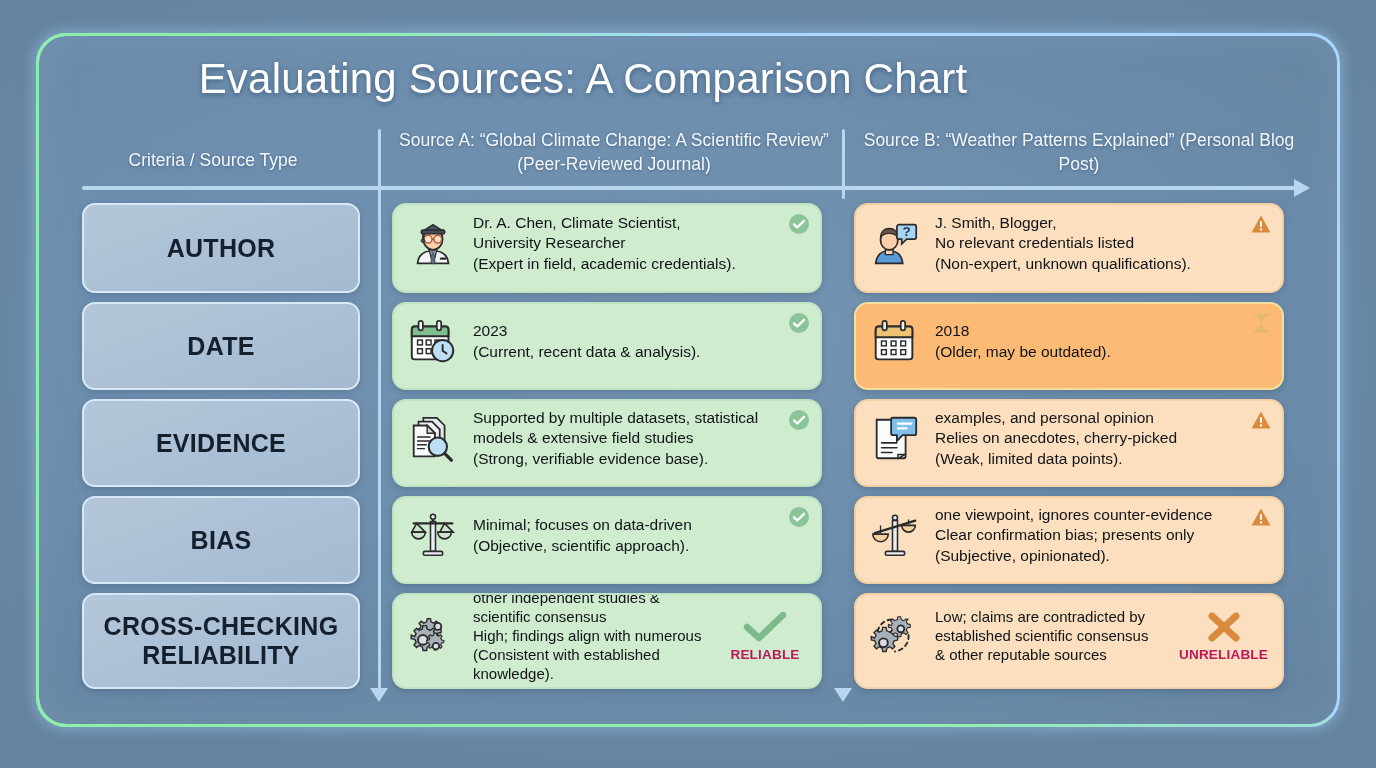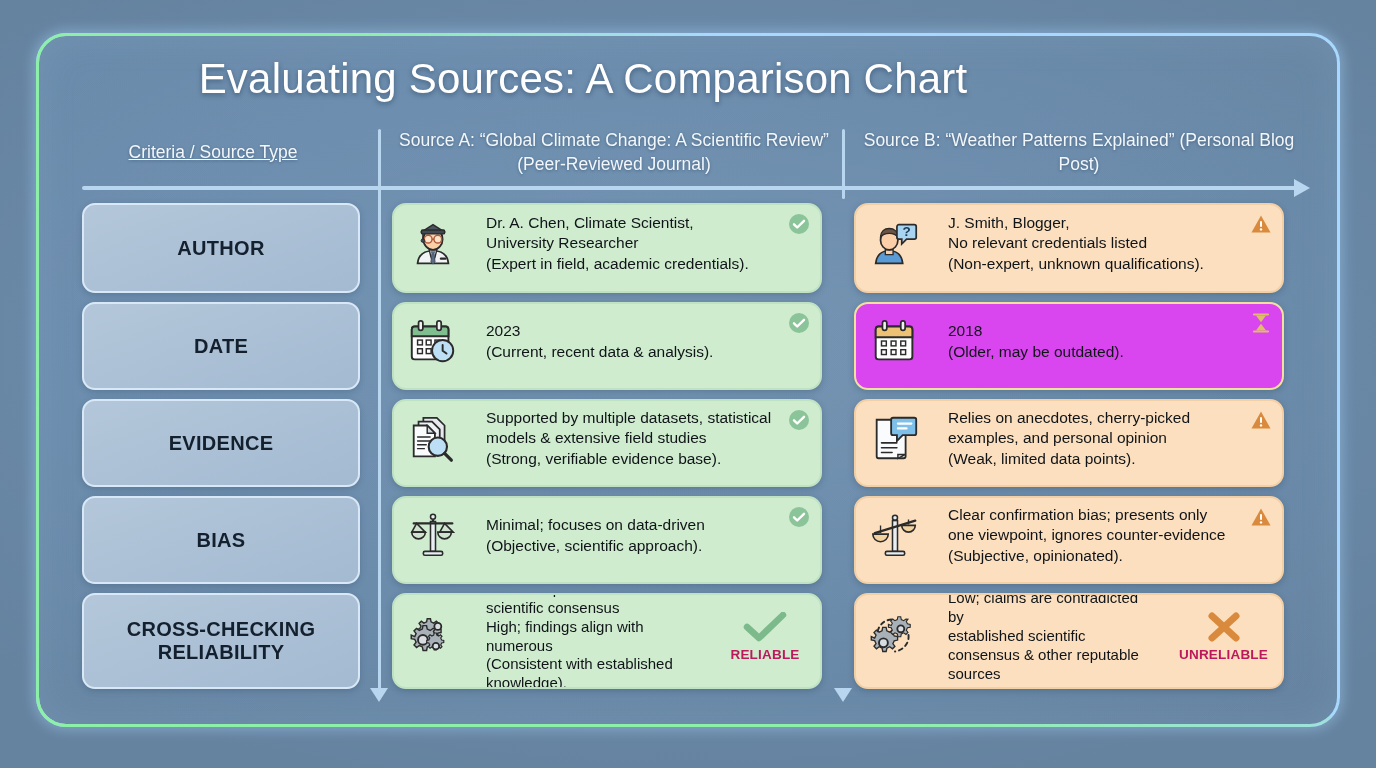--- a/index.html
+++ b/index.html
@@ -87,21 +87,21 @@
 
   
   .col-head {
     position: absolute;
     color: #f2f7fc;
     font-size: 17.5px;
     line-height: 1.35;
     text-align: center;
     text-shadow: 0 1px 3px rgba(20,45,70,.40);
   }
-  #head-criteria { left: 12px;  top: 108px; width: 330px; text-decoration: underline; }
+  #head-criteria { left: 12px;  top: 116px; width: 330px; }
   #head-source-a { left: 358px; top: 96px;  width: 440px; }
   #head-source-b { left: 818px; top: 96px;  width: 450px; }
 
   
   #head-rule {
     position: absolute;
     left: 46px; top: 153px;
     width: 1216px; height: 4px;
     background: #b8d6ef;
     border-radius: 2px;
@@ -152,46 +152,46 @@
     flex: 0 0 278px;
     margin-left: 34px;
     border-radius: 13px;
     background: linear-gradient(160deg, #b4c7da 0%, #a3bad1 100%);
     border: 2px solid #d9e8f6;
     display: flex;
     align-items: center;
     justify-content: center;
     text-align: center;
     color: #14202e;
-    font-size: 20px;
+    font-size: 25px;
     font-weight: 700;
     letter-spacing: .3px;
     line-height: 1.15;
     box-shadow: 0 2px 6px rgba(25,50,75,.22);
   }
 
   
   .card {
     position: relative;
     flex: 0 0 430px;
     width: 430px;
     border-radius: 14px;
     display: flex;
     align-items: center;
-    gap: 25px;
+    gap: 12px;
     padding: 0 14px 9px 11px;
     box-shadow: 0 2px 6px rgba(25,50,75,.25);
     overflow: hidden;
   }
   #rows .card.card-a { margin-left: 32px; }
   #rows .card.card-b { margin-left: 32px; }
 
   .card.good  { background: #cfeccf; border: 2px solid #bfe3c2; }
   .card.bad   { background: #fbdfbe; border: 2px solid #f3cfa5; }
-  .card.warn  { background: #d946ef; border: 2px solid #f3e0a0; }
+  .card.warn  { background: #fdba74; border: 2px solid #f3e0a0; }
 
   .card-icon {
     flex: 0 0 56px;
     width: 56px; height: 56px;
     display: flex; align-items: center; justify-content: center;
   }
   .card-text {
     flex: 1 1 auto;
     color: #101418;
     font-size: 15.5px;
@@ -421,22 +421,22 @@
             <g stroke="#2b2b2b" stroke-width="1.6" stroke-linecap="round">
               <path d="M14 32h16M14 37h16M14 42h11"></path>
             </g>
             <path d="M26 6h22a2 2 0 012 2v14a2 2 0 01-2 2H36l-6 6v-6h-4a2 2 0 01-2-2V8a2 2 0 012-2z" fill="#7fc0ea" stroke="#2b2b2b" stroke-width="1.9"></path>
             <g stroke="#fff" stroke-width="2.2" stroke-linecap="round">
               <path d="M31 12h14M31 17h9"></path>
             </g>
           </svg>
         </div>
         <div class="card-text">
+          <div>examples, and personal opinion</div>
           <div>Relies on anecdotes, cherry-picked</div>
-          <div>examples, and personal opinion</div>
           <div class="note">(Weak, limited data points).</div>
         </div>
         <div class="badge-corner">
           <svg viewBox="0 0 22 22" width="22" height="22">
             <path d="M11 2.5L20.5 19.5H1.5z" fill="#d98a3d"></path>
             <rect x="10" y="8" width="2" height="6" rx="1" fill="#fff"></rect>
             <circle cx="11" cy="16.4" r="1.2" fill="#fff"></circle>
           </svg>
         </div>
       </div>
@@ -480,22 +480,22 @@
             <rect x="25.4" y="12" width="5.2" height="32" fill="#e8eef2" stroke="#2b2b2b" stroke-width="1.6"></rect>
             <path d="M7 25L49 12" stroke="#2b2b2b" stroke-width="2.4" stroke-linecap="round"></path>
             <path d="M5 26a8 8 0 0016 0z" fill="#f2d3a0" stroke="#2b2b2b" stroke-width="1.7"></path>
             <path d="M13 25v-8" stroke="#2b2b2b" stroke-width="1.4"></path>
             <path d="M35 17a7 7 0 0014 0z" fill="#f2d3a0" stroke="#2b2b2b" stroke-width="1.7"></path>
             <path d="M42 16v-5" stroke="#2b2b2b" stroke-width="1.4"></path>
             <rect x="18" y="44" width="20" height="4" rx="1.6" fill="#e8eef2" stroke="#2b2b2b" stroke-width="1.7"></rect>
           </svg>
         </div>
         <div class="card-text">
+          <div>one viewpoint, ignores counter-evidence</div>
           <div>Clear confirmation bias; presents only</div>
-          <div>one viewpoint, ignores counter-evidence</div>
           <div class="note">(Subjective, opinionated).</div>
         </div>
         <div class="badge-corner">
           <svg viewBox="0 0 22 22" width="22" height="22">
             <path d="M11 2.5L20.5 19.5H1.5z" fill="#d98a3d"></path>
             <rect x="10" y="8" width="2" height="6" rx="1" fill="#fff"></rect>
             <circle cx="11" cy="16.4" r="1.2" fill="#fff"></circle>
           </svg>
         </div>
       </div>

